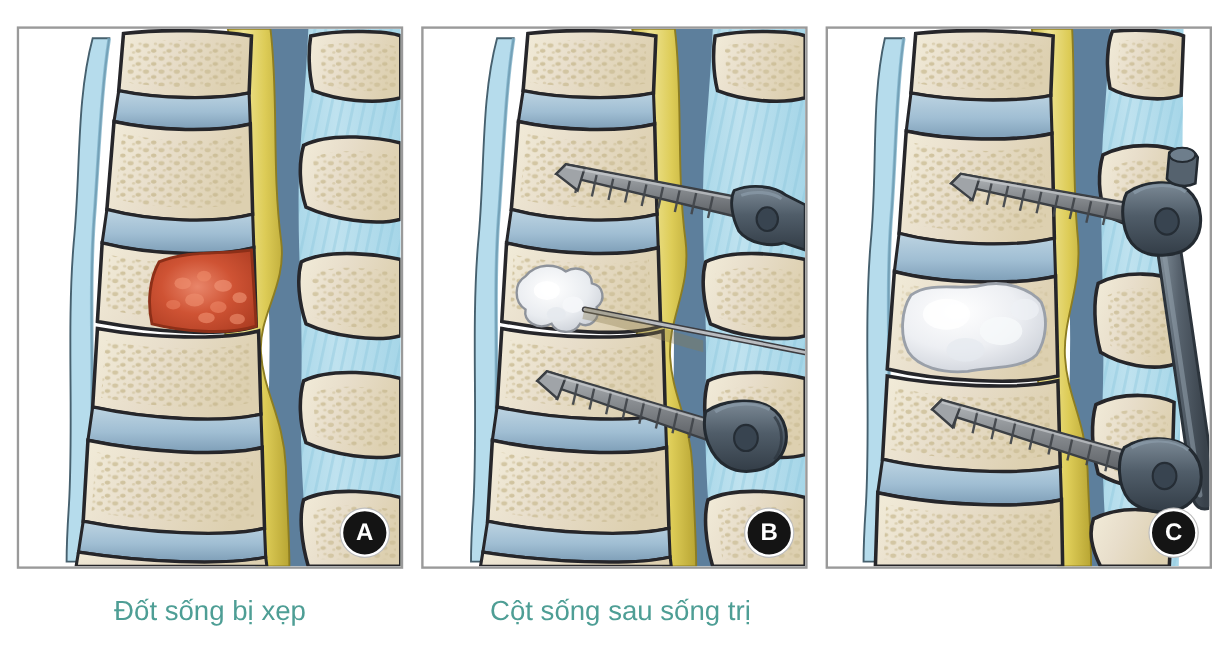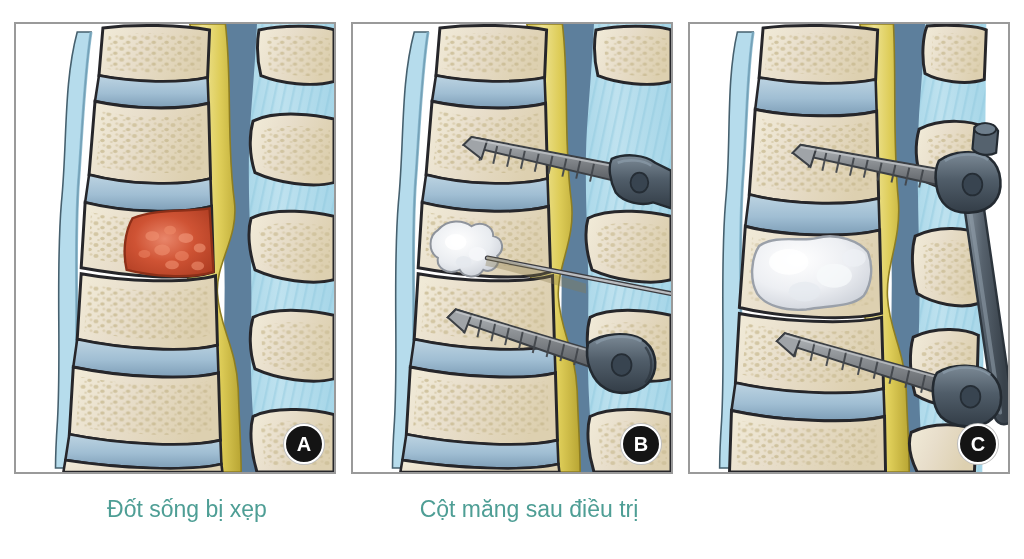--- a/index.html
+++ b/index.html
@@ -41,21 +41,21 @@
     background:#141414;
     border:2px solid #ffffff;
     box-shadow:0 0 0 1px #bdbdbd;
     color:#ffffff;
     font-size:20px;font-weight:bold;
     display:flex;align-items:center;justify-content:center;
     line-height:1;
     letter-spacing:0;
   }
   .captions{
-    position:absolute;left:12px;top:480px;
+    position:absolute;left:0;top:480px;
     width:832px;height:79px;
     display:flex;
     padding:0 14px;
     box-sizing:border-box;
   }
   .caption{
     width:322px;
     text-align:center;
     color:#4e9e95;
     font-size:23px;
@@ -565,16 +565,16 @@
           </g>
         </g>
       </svg>
       <div class="badge">C</div>
     </div>
 
   </div>
 
   <div class="captions">
     <div class="caption">Đốt sống bị xẹp</div>
-    <div class="caption">Cột măng sau điều trị</div>
+    <div class="caption">Cột sống sau sống trị</div>
   </div>
 
 </div>
 
 </body></html>

